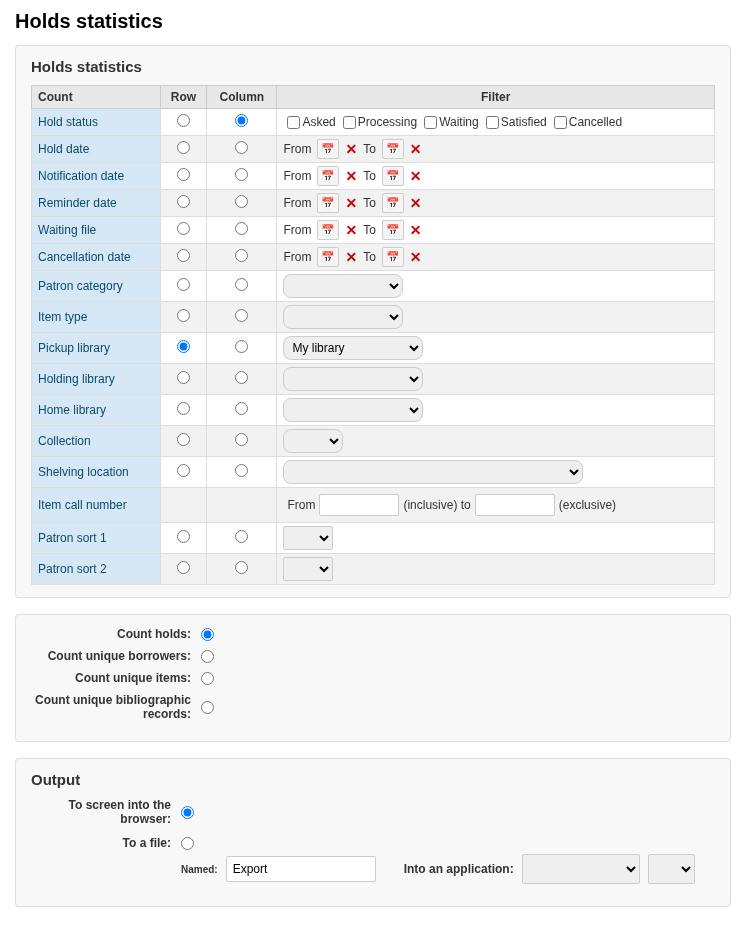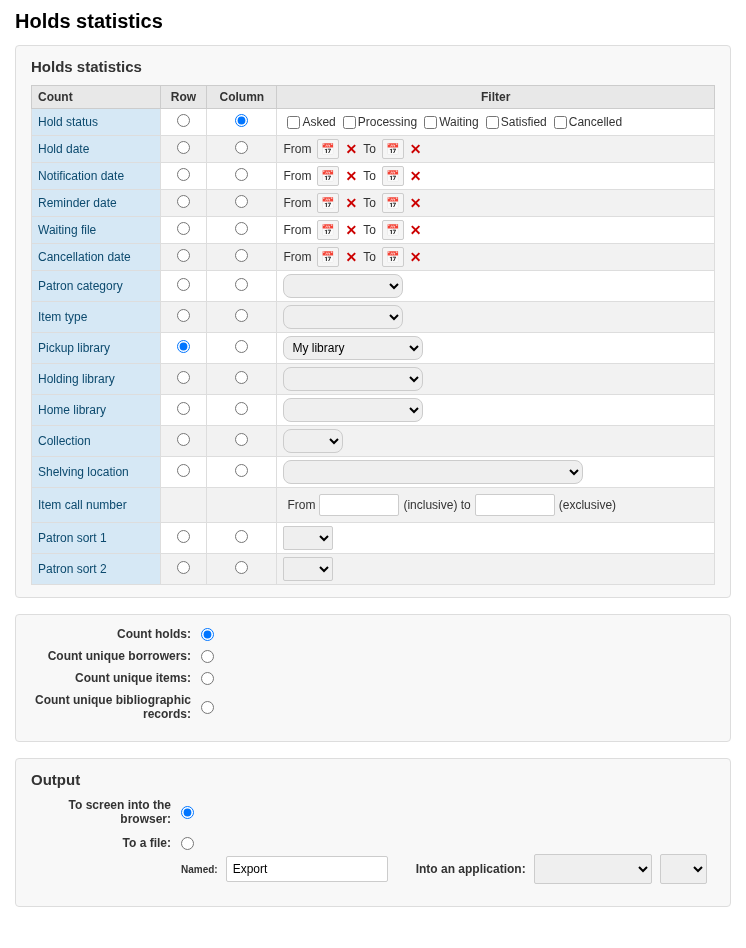--- a/index.html
+++ b/index.html
@@ -161,21 +161,21 @@
     }
     .named-label {
       font-weight: bold;
       font-size: 10px;
     }
     input.named-input {
       font-size: 12px;
       padding: 3px 6px;
       border: 1px solid #ccc;
       border-radius: 2px;
-      width: 162px;
+      width: 150px;
       height: 26px;
     }
     .app-label {
       font-weight: bold;
       font-size: 12px;
       padding-left: 20px;
     }
     select.app-select {
       font-size: 12px;
       padding: 14px 4px;

